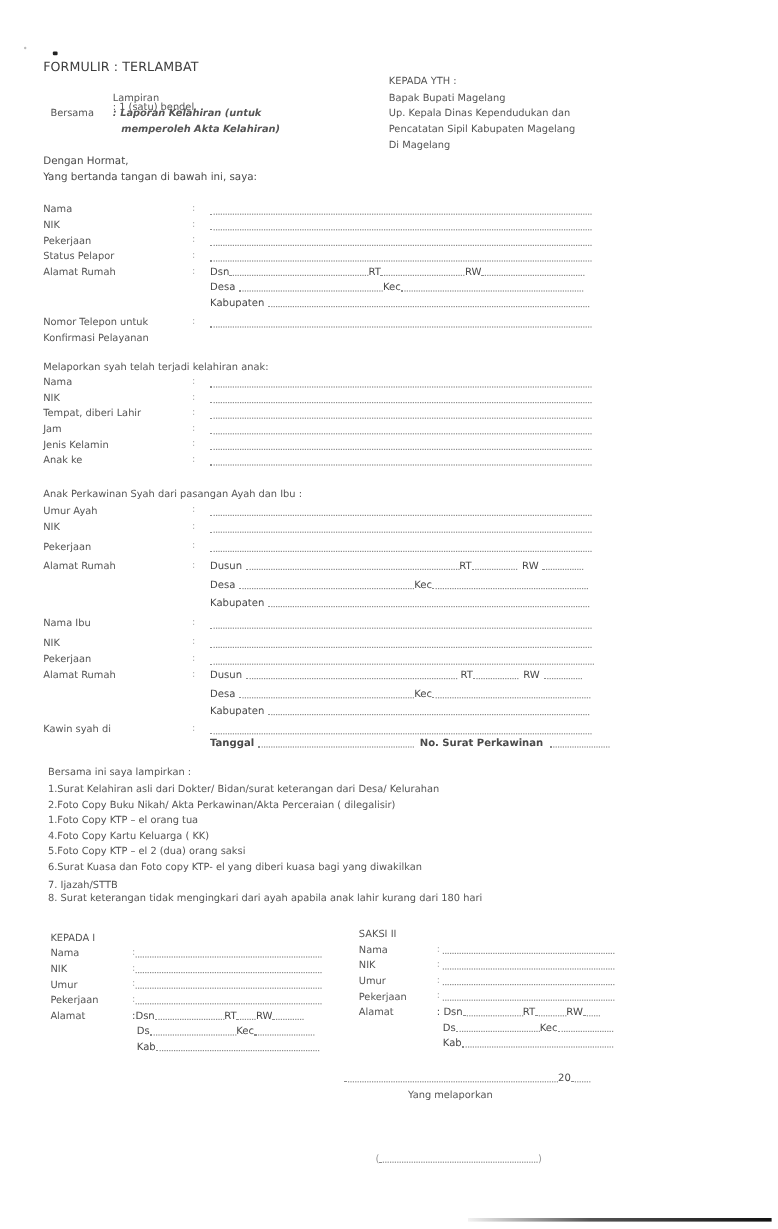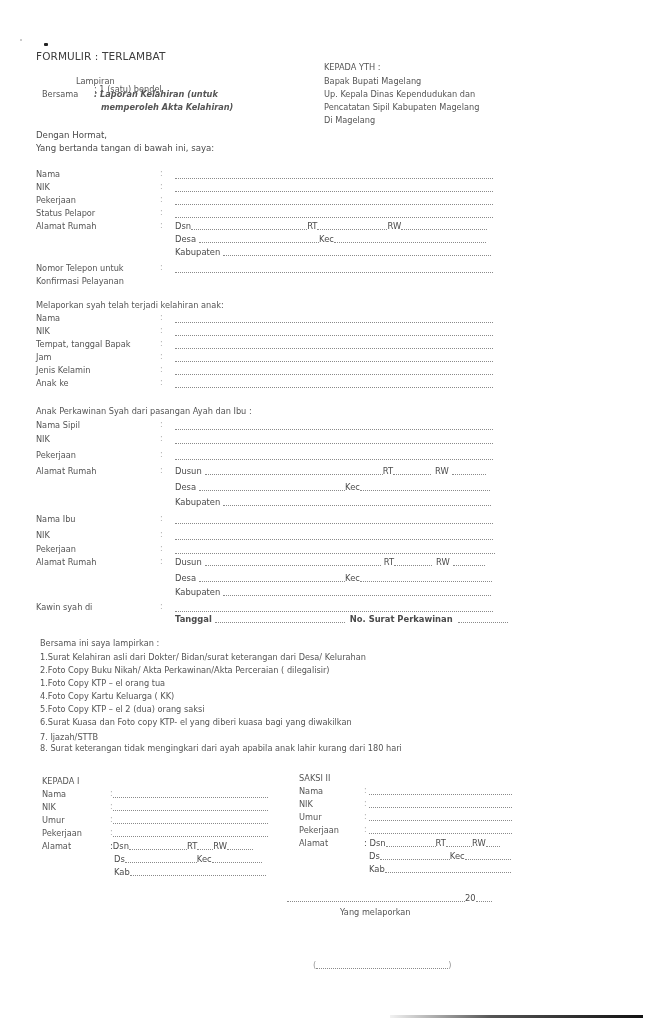--- a/index.html
+++ b/index.html
@@ -26,21 +26,21 @@
   .inline .lbl { font-size: 8.4px; color: #4a4a4a; line-height: 11px; }
   .inline .fill { border-bottom: 1px dotted #8a8a8a; height: 0; margin-bottom: 2px; }
 </style>
 </head>
 <body>
 
 <div class="speck" style="left:20px;top:39px;"></div>
 <div class="mark" style="left:44px;top:43px;"></div>
 
 <div class="abs title" style="left:36px;top:50px;">FORMULIR : TERLAMBAT</div>
-<div class="abs t2" style="left:40px;top:76px;padding-left:36px;">Lampiran</div>
+<div class="abs t2" style="left:58px;top:76px;padding-left:36px;">Lampiran</div>
 <div class="abs t2" style="left:94px;top:84px;">: 1 (satu) bendel</div>
 <div class="abs t2" style="left:42px;top:89px;">Bersama</div>
 <div class="abs t2 it" style="left:94px;top:89px;">: Laporan Kelahiran (untuk</div>
 <div class="abs t2 it" style="left:101px;top:102px;">memperoleh Akta Kelahiran)</div>
 
 <div>
   <div class="abs t2" style="left:324px;top:62px;">KEPADA YTH :</div>
   <div class="abs t2" style="left:324px;top:76px;">Bapak Bupati Magelang</div>
   <div class="abs t2" style="left:324px;top:89px;">Up. Kepala Dinas Kependudukan dan</div>
   <div class="abs t2" style="left:324px;top:102px;">Pencatatan Sipil Kabupaten Magelang</div>
@@ -99,41 +99,41 @@
   <div class="abs t2" style="left:36px;top:300px;">Melaporkan syah telah terjadi kelahiran anak:</div>
 
   <div class="abs t2" style="left:36px;top:313px;">Nama</div>
   <div class="colon" style="left:160px;top:313px;">:</div>
   <div class="dots" style="left:175px;top:322px;width:318px;"></div>
 
   <div class="abs t2" style="left:36px;top:326px;">NIK</div>
   <div class="colon" style="left:160px;top:326px;">:</div>
   <div class="dots" style="left:175px;top:335px;width:318px;"></div>
 
-  <div class="abs t2" style="left:36px;top:339px;">Tempat, tanggal Bapak</div>
+  <div class="abs t2" style="left:36px;top:339px;">Tempat, diberi Lahir</div>
   <div class="colon" style="left:160px;top:339px;">:</div>
   <div class="dots" style="left:175px;top:348px;width:318px;"></div>
 
   <div class="abs t2" style="left:36px;top:352px;">Jam</div>
   <div class="colon" style="left:160px;top:352px;">:</div>
   <div class="dots" style="left:175px;top:361px;width:318px;"></div>
 
   <div class="abs t2" style="left:36px;top:365px;">Jenis Kelamin</div>
   <div class="colon" style="left:160px;top:365px;">:</div>
   <div class="dots" style="left:175px;top:374px;width:318px;"></div>
 
   <div class="abs t2" style="left:36px;top:378px;">Anak ke</div>
   <div class="colon" style="left:160px;top:378px;">:</div>
   <div class="dots" style="left:175px;top:387px;width:318px;"></div>
 </div>
 
 <div>
   <div class="abs t2" style="left:36px;top:406px;">Anak Perkawinan Syah dari pasangan Ayah dan Ibu :</div>
 
-  <div class="abs t2" style="left:36px;top:420px;">Nama Sipil</div>
+  <div class="abs t2" style="left:36px;top:420px;">Umur Ayah</div>
   <div class="colon" style="left:160px;top:420px;">:</div>
   <div class="dots" style="left:175px;top:429px;width:318px;"></div>
 
   <div class="abs t2" style="left:36px;top:434px;">NIK</div>
   <div class="colon" style="left:160px;top:434px;">:</div>
   <div class="dots" style="left:175px;top:443px;width:318px;"></div>
 
   <div class="abs t2" style="left:36px;top:450px;">Pekerjaan</div>
   <div class="colon" style="left:160px;top:450px;">:</div>
   <div class="dots" style="left:175px;top:459px;width:318px;"></div>

